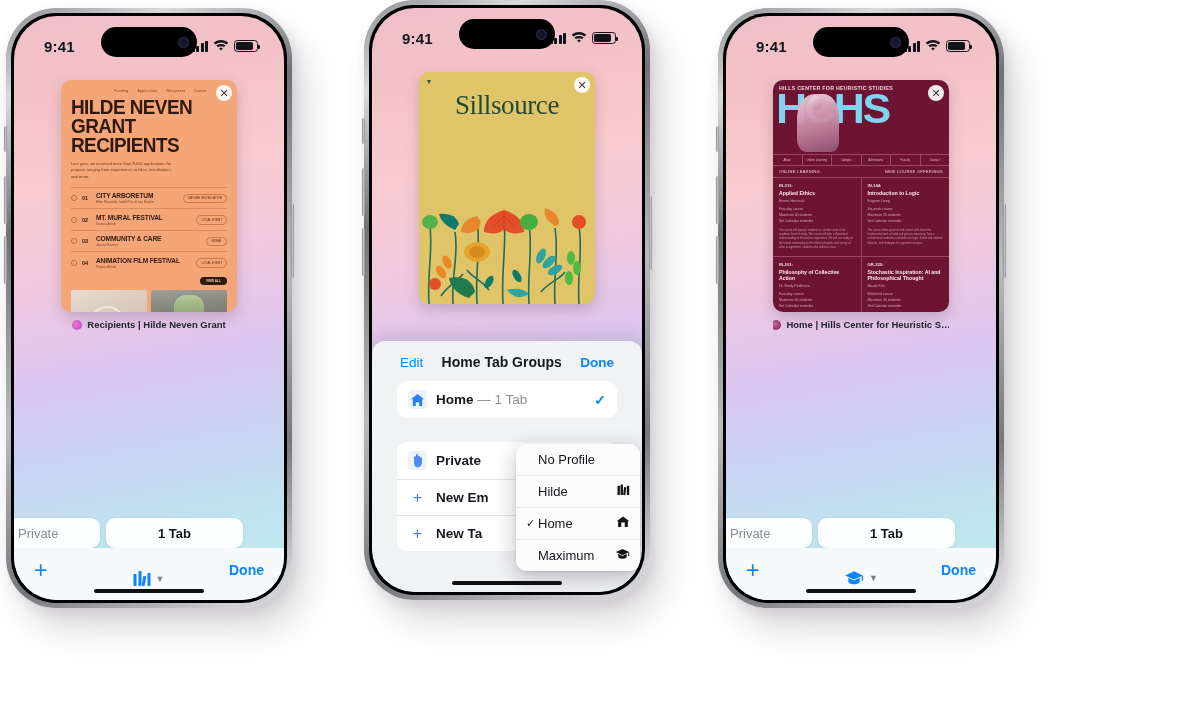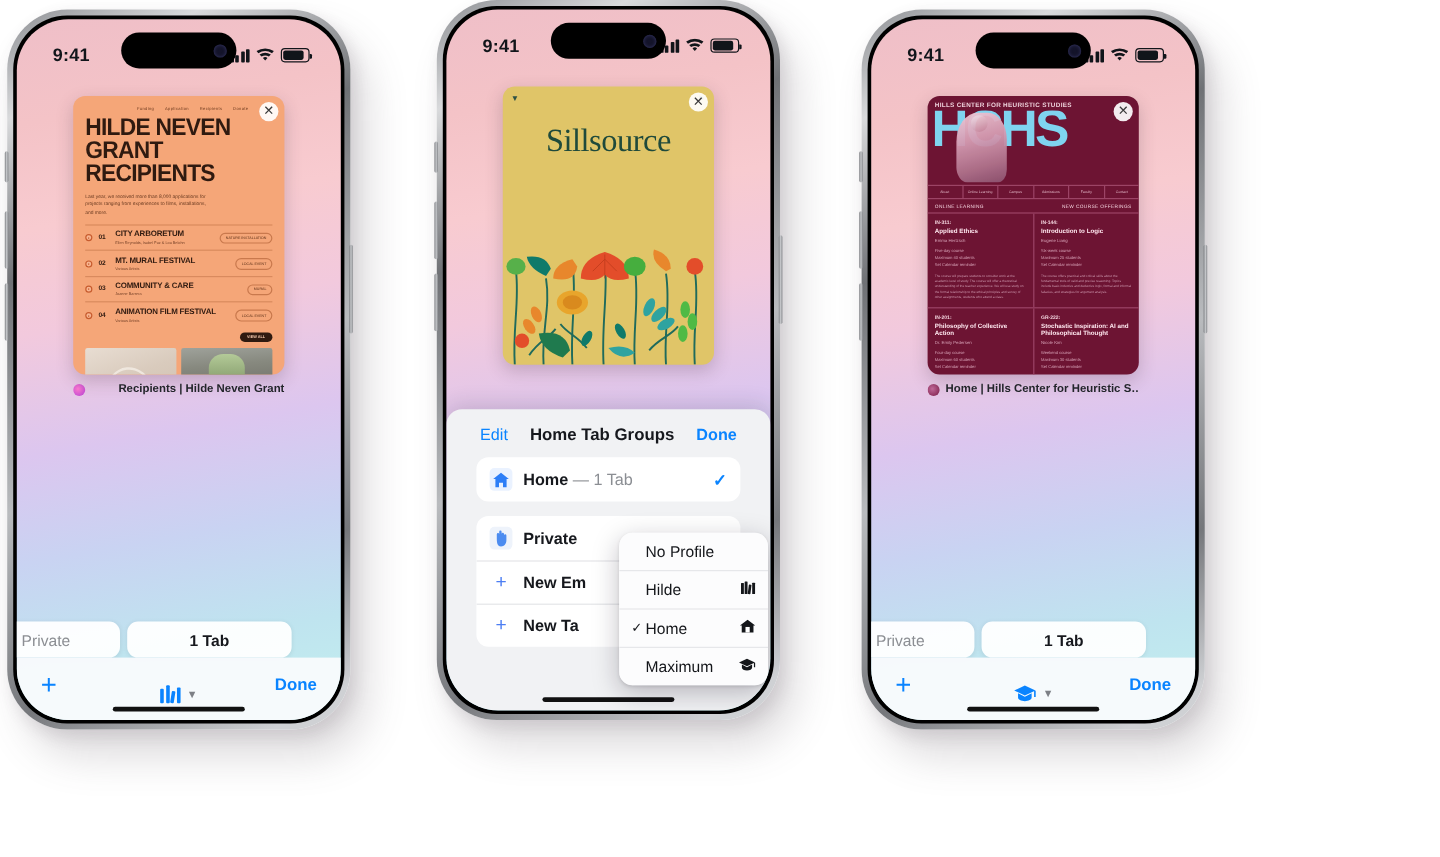--- a/index.html
+++ b/index.html
@@ -71,21 +71,21 @@
     position:relative; width:176px; height:232px; border-radius:10px;
     overflow:hidden; box-shadow:0 5px 14px rgba(60,40,60,.22);
   }
   .close-x {
     position:absolute; right:5px; top:5px; width:16px; height:16px; border-radius:50%;
     background:rgba(255,255,255,.92); z-index:4;
     display:flex; align-items:center; justify-content:center;
     font-size:11px; color:#3a3a3a; line-height:1; font-weight:500;
   }
   .tab-label {
-    display:flex; align-items:center; justify-content:space-between; gap:5px;
+    display:flex; align-items:center; justify-content:center; gap:5px;
     margin-top:7px; font-size:9.5px; font-weight:700; color:#23262b;
     white-space:nowrap; overflow:hidden;
   }
   .favicon { width:10px;height:10px;border-radius:50%; flex:none; }
   .fav-grant { background:radial-gradient(circle at 40% 40%,#ff7bd0,#b43fd4); }
   .fav-hchs  { background:radial-gradient(circle at 40% 40%,#c36a9a,#7a1b46); }
 
   
   .c-grant { background:#f5a678; padding:9px 10px 0; }
   .g-nav { display:flex; gap:9px; justify-content:flex-end; padding-right:20px; font-size:3.4px; color:#6d3a1e; letter-spacing:.3px; }
@@ -113,21 +113,21 @@
   .ph-b::before{content:"";position:absolute;left:30%;top:8%;width:40%;height:46%;
     background:linear-gradient(180deg,#b9d39a,#7f9a63);border-radius:40% 40% 10% 10%;opacity:.85;}
   .ph-b::after{content:"";position:absolute;left:38%;bottom:6%;width:26%;height:40%;
     background:linear-gradient(180deg,#e4e0d8 0 18%,#bb9f7e 18% 100%);border-radius:42% 42% 14% 14%;}
 
   
   .c-sill { background:#e0c568; }
   .sill-bar { display:flex;align-items:center;justify-content:space-between;padding:6px 8px 0; }
   .sill-chev { font-size:8px;color:#2e5245;line-height:1; }
   .sill-icons { display:flex;align-items:center;gap:4px;font-size:6px;color:#2e5245; }
-  .sill-title { text-align:center;font-family:"Liberation Serif",serif;font-size:27px;color:#1f4a3b;margin-top:16px;letter-spacing:-.4px; }
+  .sill-title { text-align:center;font-family:"Liberation Serif",serif;font-size:27px;color:#1f4a3b;margin-top:4px;letter-spacing:-.4px; }
   .sill-sub { text-align:center;font-family:"Liberation Serif",serif;font-size:7px;color:#1f4a3b;line-height:1.5;margin-top:5px; }
   .sill-art { position:absolute;left:0;right:0;bottom:0;height:118px;overflow:hidden; }
 
   
   .c-hchs { background:#6d1433; padding:0; }
   .h-head { padding:5px 6px 0; }
   .h-kicker { font-size:5.3px;font-weight:700;color:#eccfd9;letter-spacing:.25px;white-space:nowrap;overflow:hidden; }
   .h-hero { position:relative;height:60px;margin-top:1px;overflow:hidden; }
   .h-big { position:absolute;left:-3px;top:-5px;font-size:43px;font-weight:800;color:#7fd4ef;letter-spacing:-2.2px;line-height:1;font-family:"Liberation Sans",sans-serif; }
   .h-statue { position:absolute;left:18px;top:2px;width:42px;height:58px;z-index:2;
@@ -182,21 +182,21 @@
   .sheet {
     position:absolute;left:0;right:0;bottom:0;top:287px;
     background:#f1f2f4;border-radius:13px 13px 43px 43px;z-index:7;
     box-shadow:0 -3px 18px rgba(40,30,50,.16);
     padding:0 25px;
   }
   .sheet-head { display:flex;align-items:center;justify-content:space-between;padding:13px 3px 11px; }
   .sh-edit,.sh-done { font-size:13.5px;color:#0a84ff; }
   .sh-done { font-weight:600; }
   .sh-title { font-size:14px;font-weight:700;color:#16181d; }
-  .grp { background:#fff;border-radius:10px;overflow:hidden;margin-bottom:12px; }
+  .grp { background:#fff;border-radius:10px;overflow:hidden;margin-bottom:24px; }
   .row { display:flex;align-items:center;gap:9px;padding:9px 11px;min-height:36px; }
   .row + .row { border-top:.6px solid #e4e5e8; }
   .row-lbl { font-size:13.5px;color:#16181d;font-weight:600;flex:1;white-space:nowrap; }
   .row-lbl .dim { color:#8b8e93;font-weight:400; }
   .row-check { color:#0a84ff;font-size:14px;font-weight:700; }
   .row-val { font-size:13px;color:#8b8e93; }
   .stepper { display:flex;flex-direction:column;line-height:.62;font-size:8px;color:#8b8e93;margin-left:3px; }
   .ico-sq { width:19px;height:19px;border-radius:4px;flex:none;display:flex;align-items:center;justify-content:center;font-size:12px; }
   .ico-plus { color:#4c7ef3;font-size:16px;font-weight:300;width:19px;text-align:center;flex:none;line-height:1; }
 

